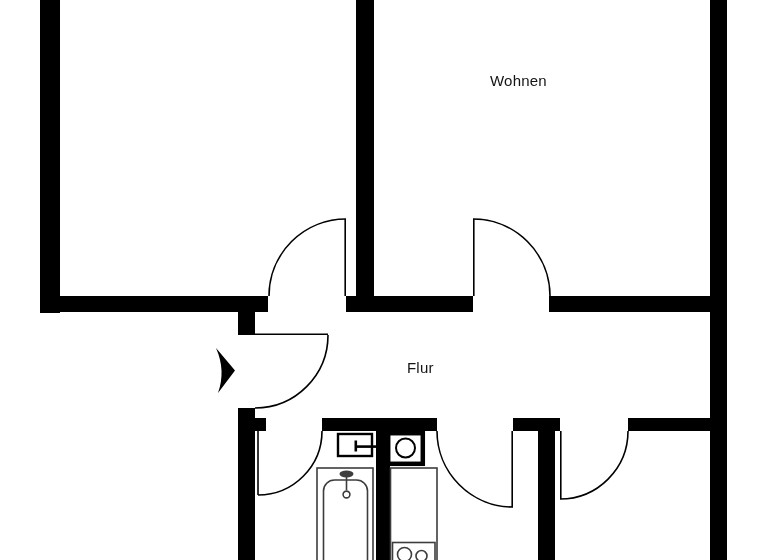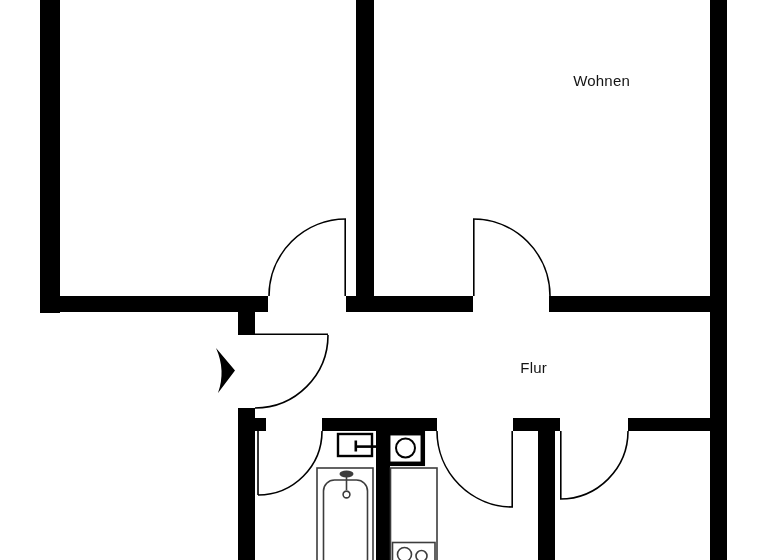--- a/index.html
+++ b/index.html
@@ -17,21 +17,21 @@
   }
   .plan-svg {
     position: absolute;
     left: 0;
     top: 0;
     display: block;
   }
   .room-label {
     position: absolute;
     width: 140px;
-    text-align: right;
+    text-align: left;
     font-size: 15px;
     color: var(--labelColor, #141414);
     letter-spacing: 0.2px;
     user-select: none;
   }
   .label-eltern { left: 129px; top: 109px; }
   .label-wohnen { left: 490px; top: 72px; }
   .label-flur   { left: 407px; top: 359px; }
 </style>
 </head>

